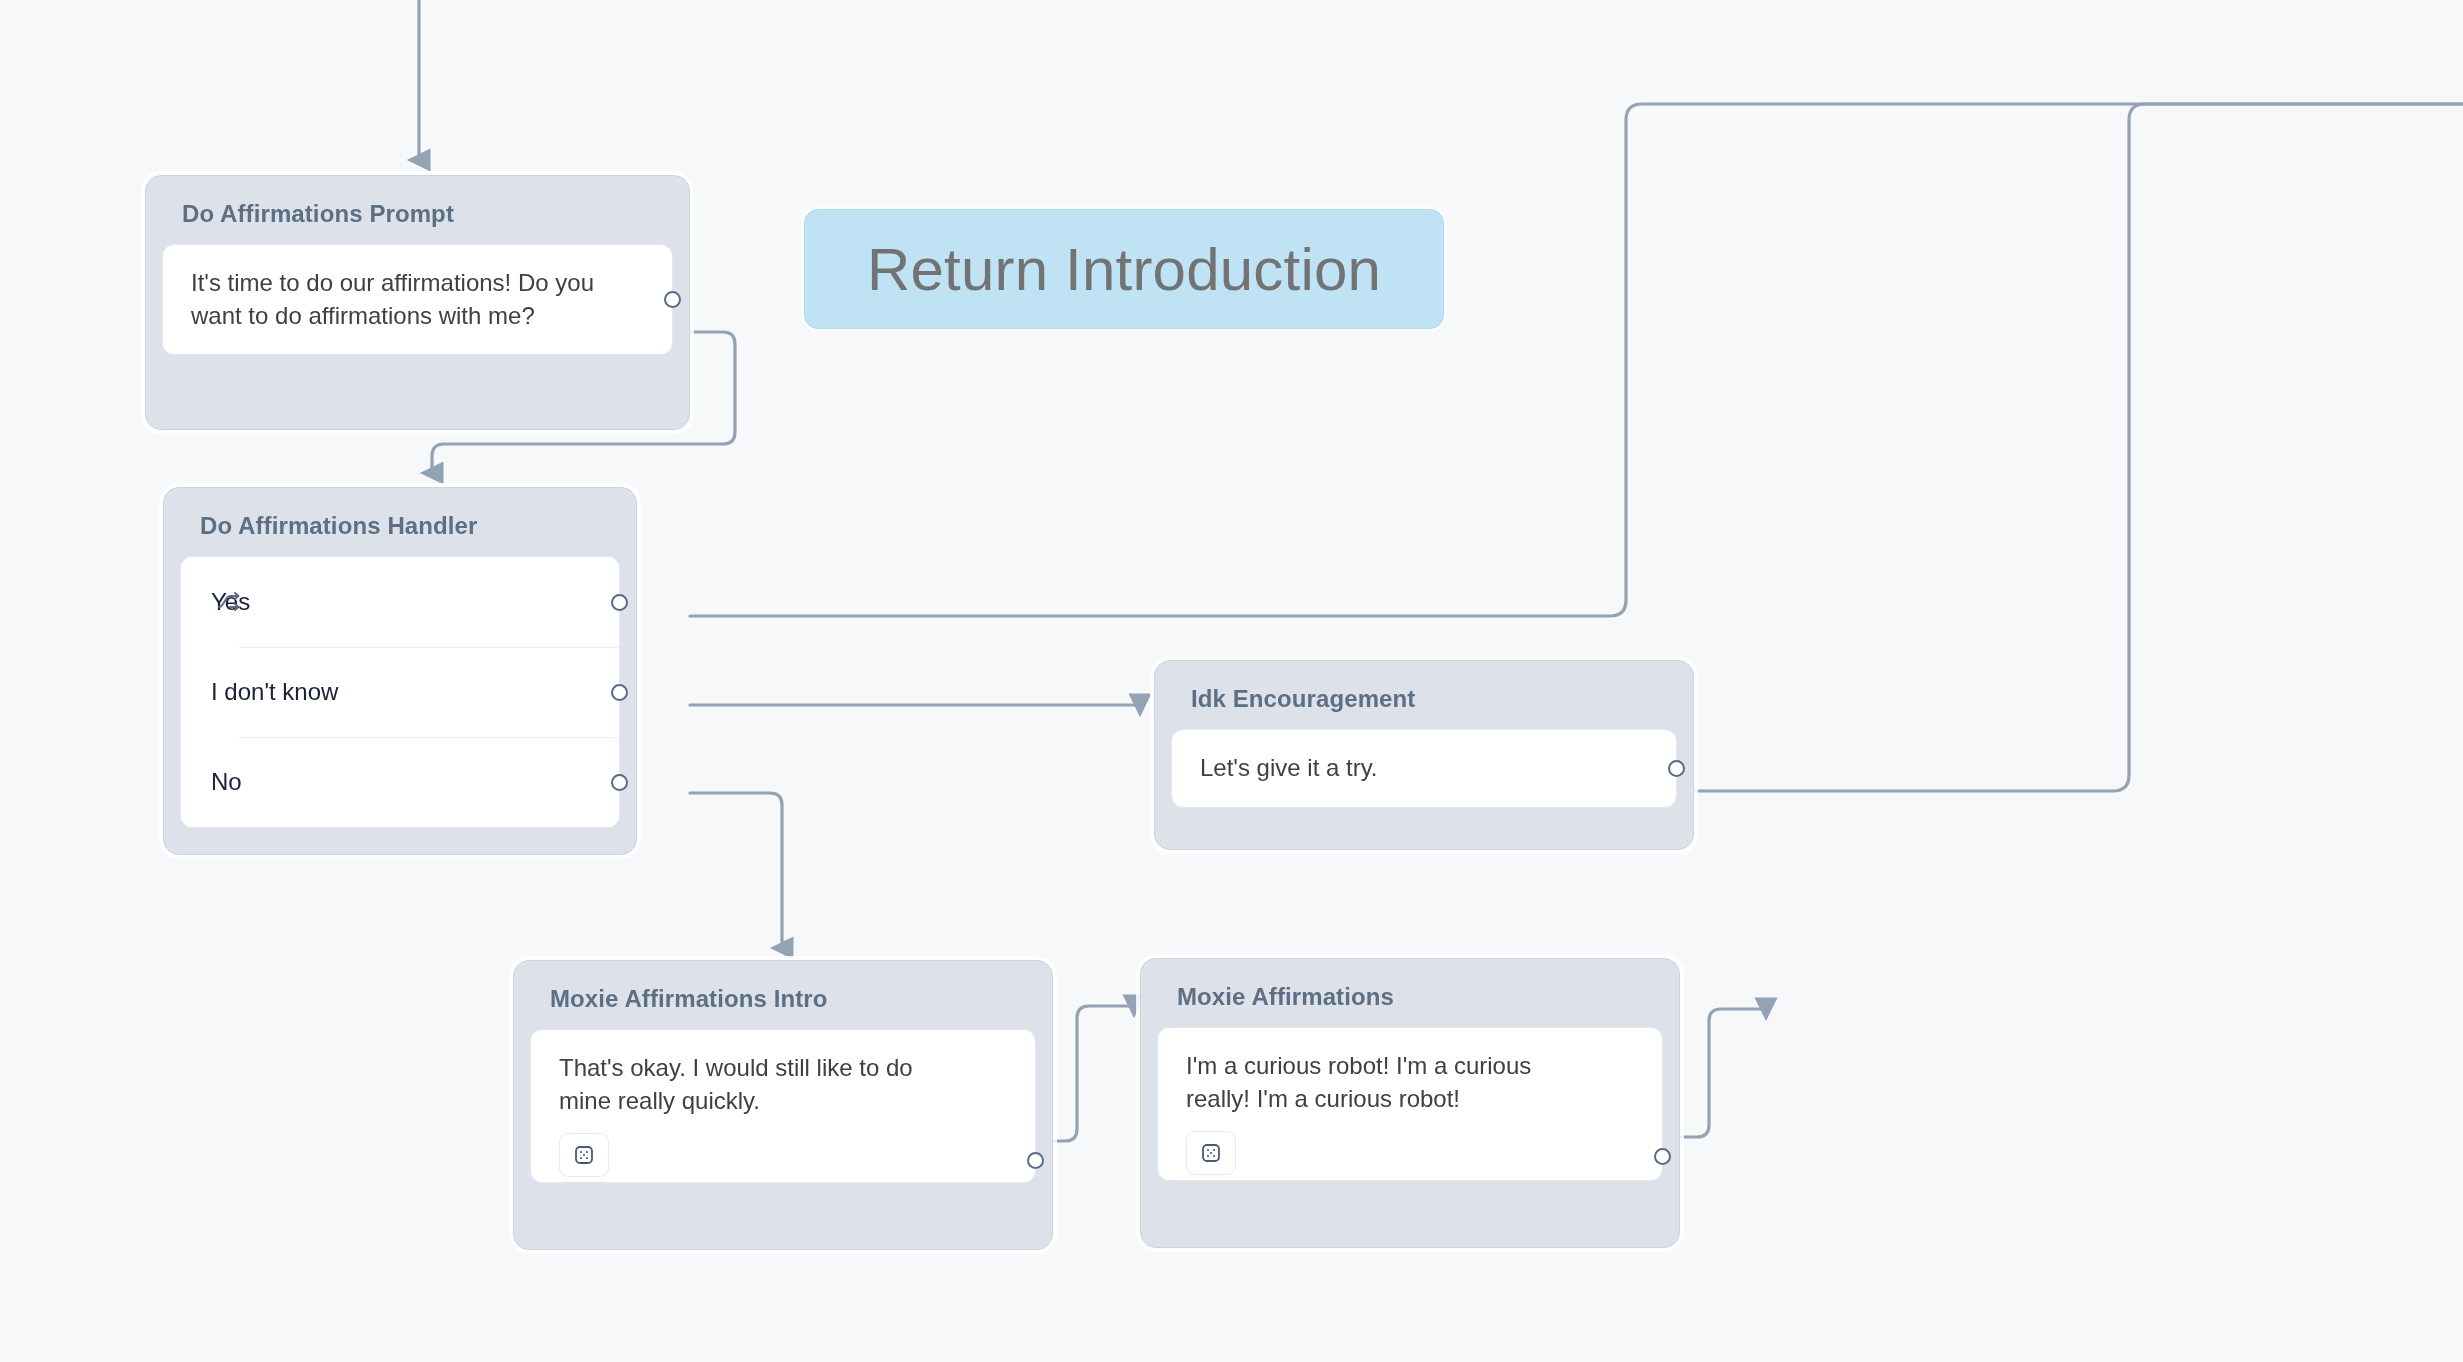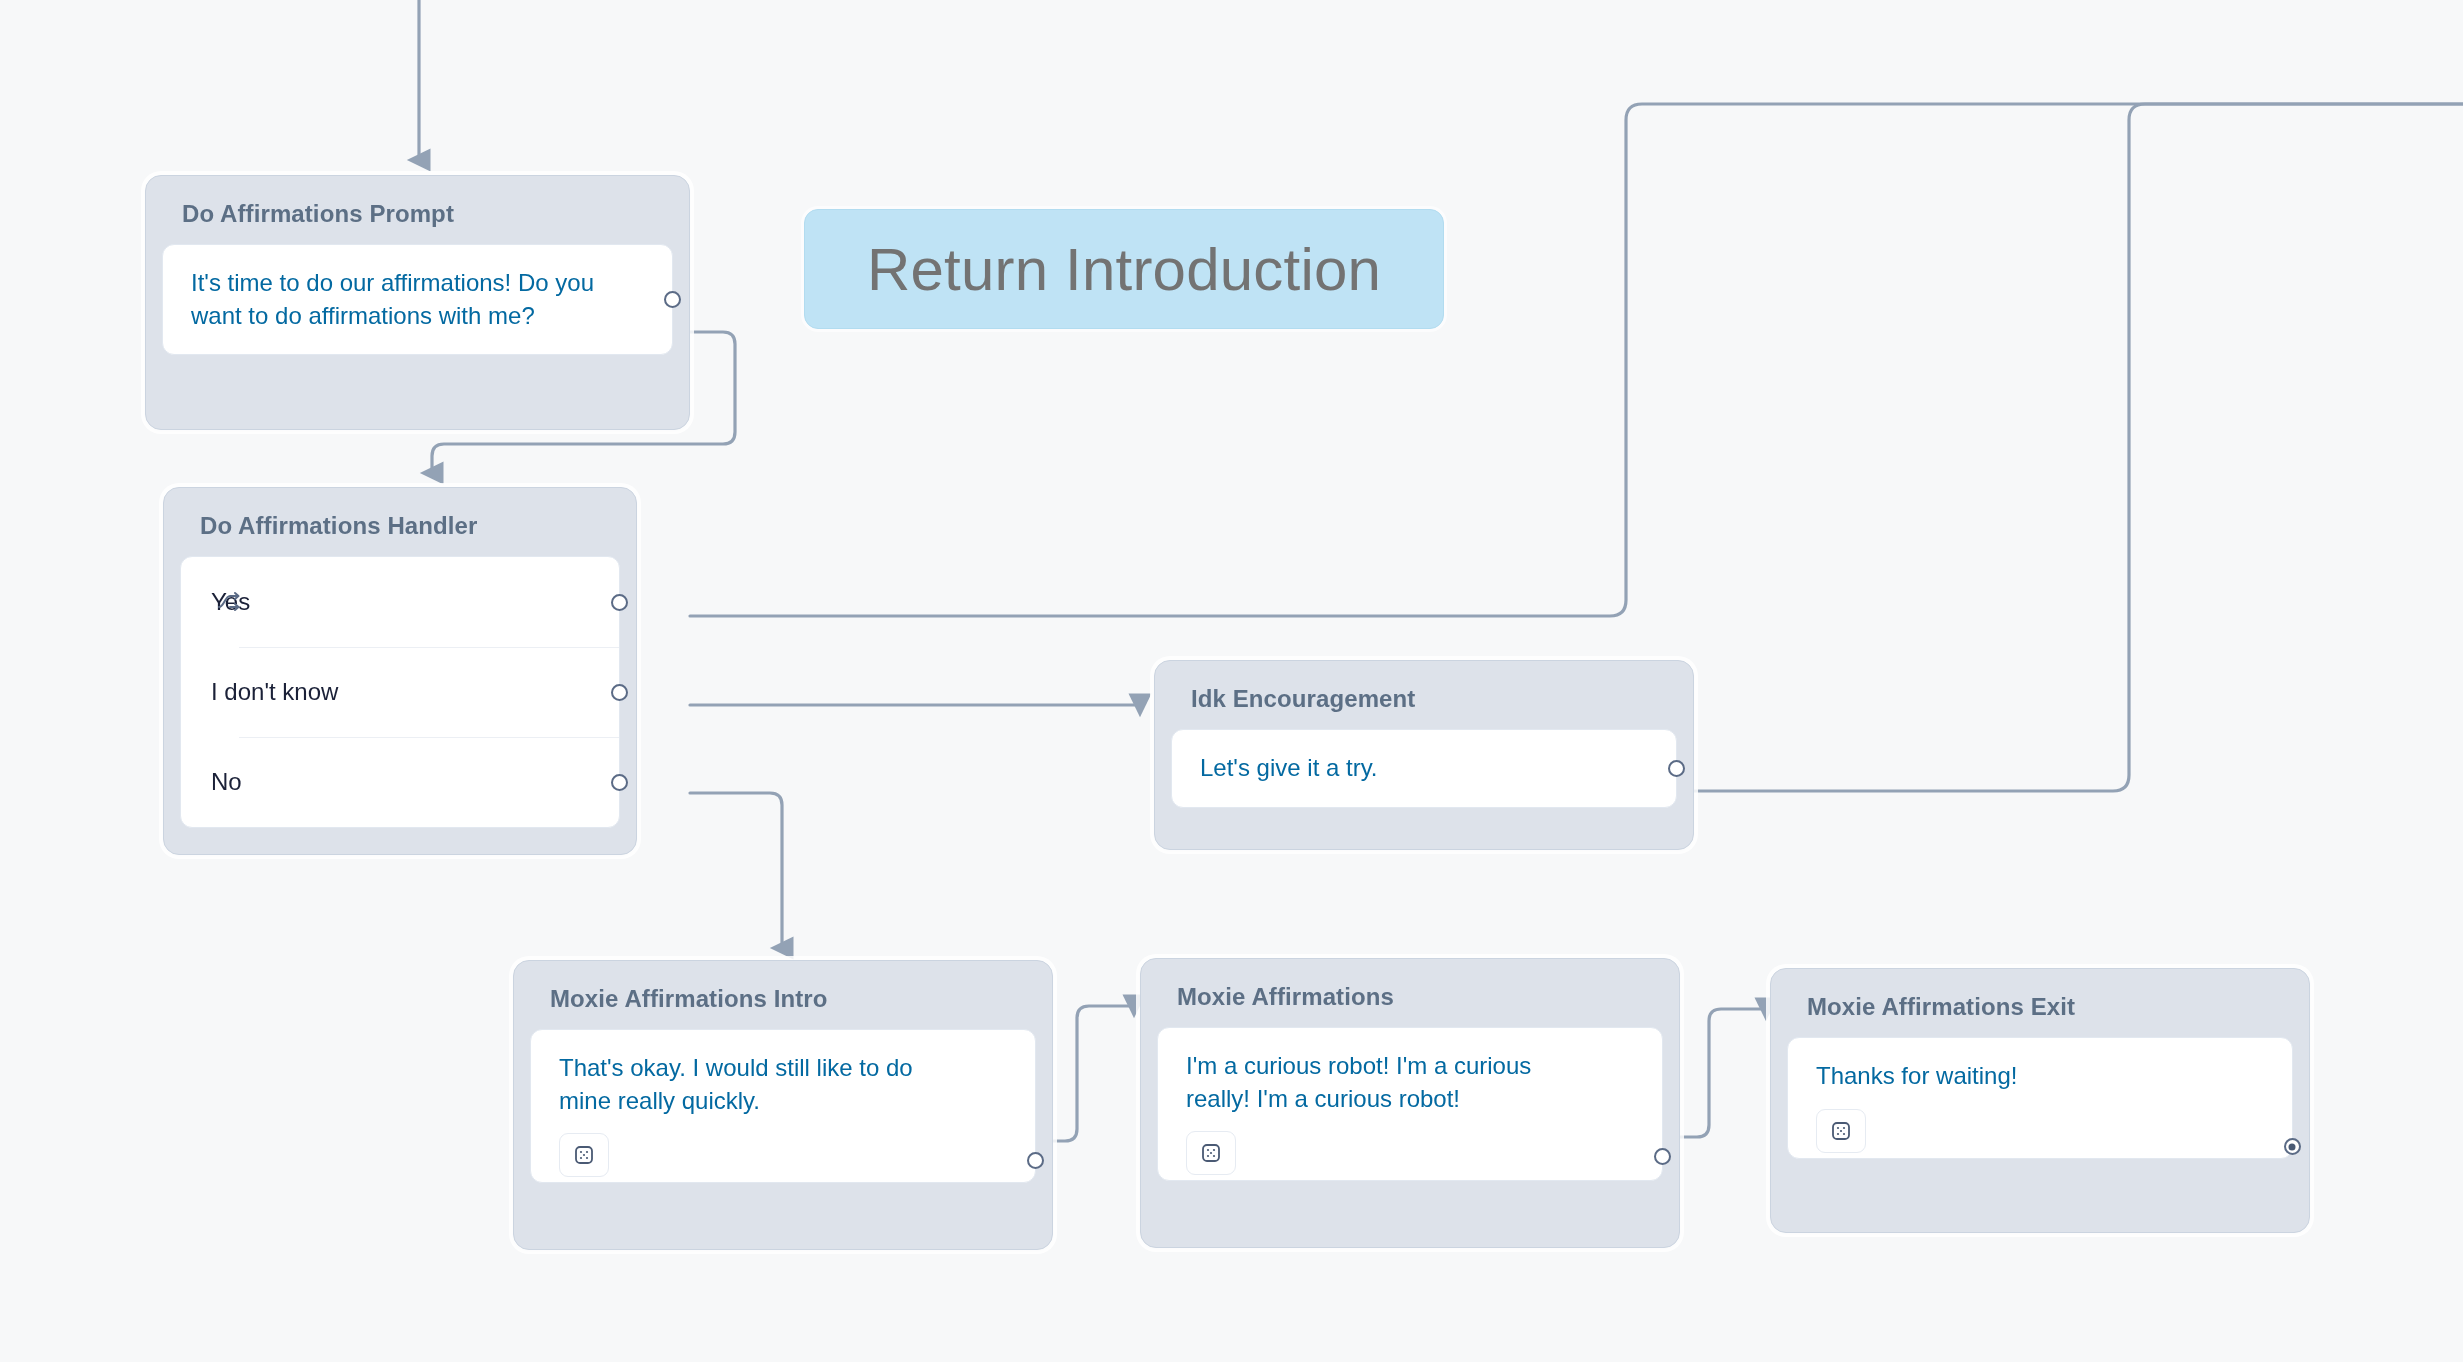--- a/index.html
+++ b/index.html
@@ -49,21 +49,21 @@
   }
   .speech {
     display: flex;
     align-items: center;
     min-height: 72px;
     padding: 22px 70px 22px 28px;
   }
   .speech-text {
     font-size: 24px;
     line-height: 1.36;
-    color: #0369a1;
+    color: #404040;
   }
   .with-dice { display: block; padding-bottom: 5px; }
   .dice-btn {
     margin-top: 16px;
     width: 50px; height: 44px;
     border: 1.5px solid #e6ebf2;
     border-radius: 9px;
     background: #fff;
     display: flex; align-items: center; justify-content: center;
   }
@@ -248,33 +248,14 @@
             <circle cx="12" cy="12" r="1.1" fill="#4a5a74" stroke="none"></circle>
             <circle cx="9" cy="15" r="1.1" fill="#4a5a74" stroke="none"></circle>
             <circle cx="15" cy="15" r="1.1" fill="#4a5a74" stroke="none"></circle>
           </svg>
         </span>
       </div>
       <span class="port" style="top:120px;"></span>
     </div>
   </div>
 
-  <div class="node" style="left:1770px; top:968px; width:540px; height:265px;">
-    <div class="node-title">Moxie Affirmations Exit</div>
-    <div class="node-body">
-      <div class="speech with-dice">
-        <span class="speech-text">Thanks for waiting!</span>
-        <span class="dice-btn">
-          <svg width="24" height="24" viewBox="0 0 24 24" fill="none" stroke="#4a5a74" stroke-width="1.8">
-            <rect x="4" y="4" width="16" height="16" rx="4"></rect>
-            <circle cx="9" cy="9" r="1.1" fill="#4a5a74" stroke="none"></circle>
-            <circle cx="15" cy="9" r="1.1" fill="#4a5a74" stroke="none"></circle>
-            <circle cx="12" cy="12" r="1.1" fill="#4a5a74" stroke="none"></circle>
-            <circle cx="9" cy="15" r="1.1" fill="#4a5a74" stroke="none"></circle>
-            <circle cx="15" cy="15" r="1.1" fill="#4a5a74" stroke="none"></circle>
-          </svg>
-        </span>
-      </div>
-      <span class="port filled" style="top:100px;"></span>
-    </div>
-  </div>
 
 </div>
 
 </body></html>

